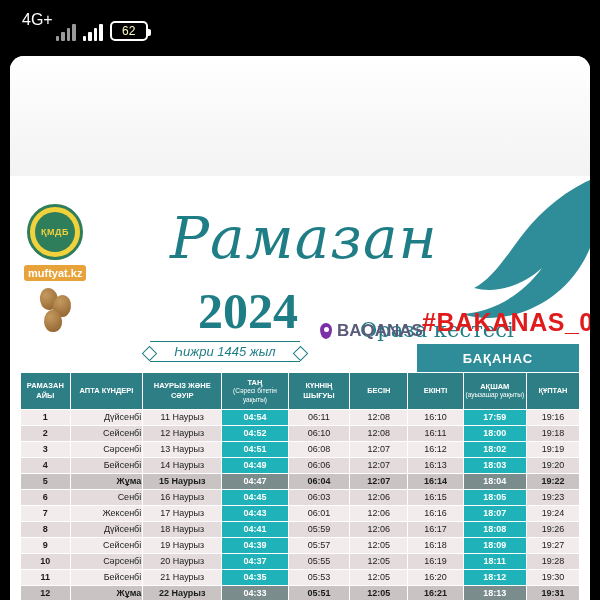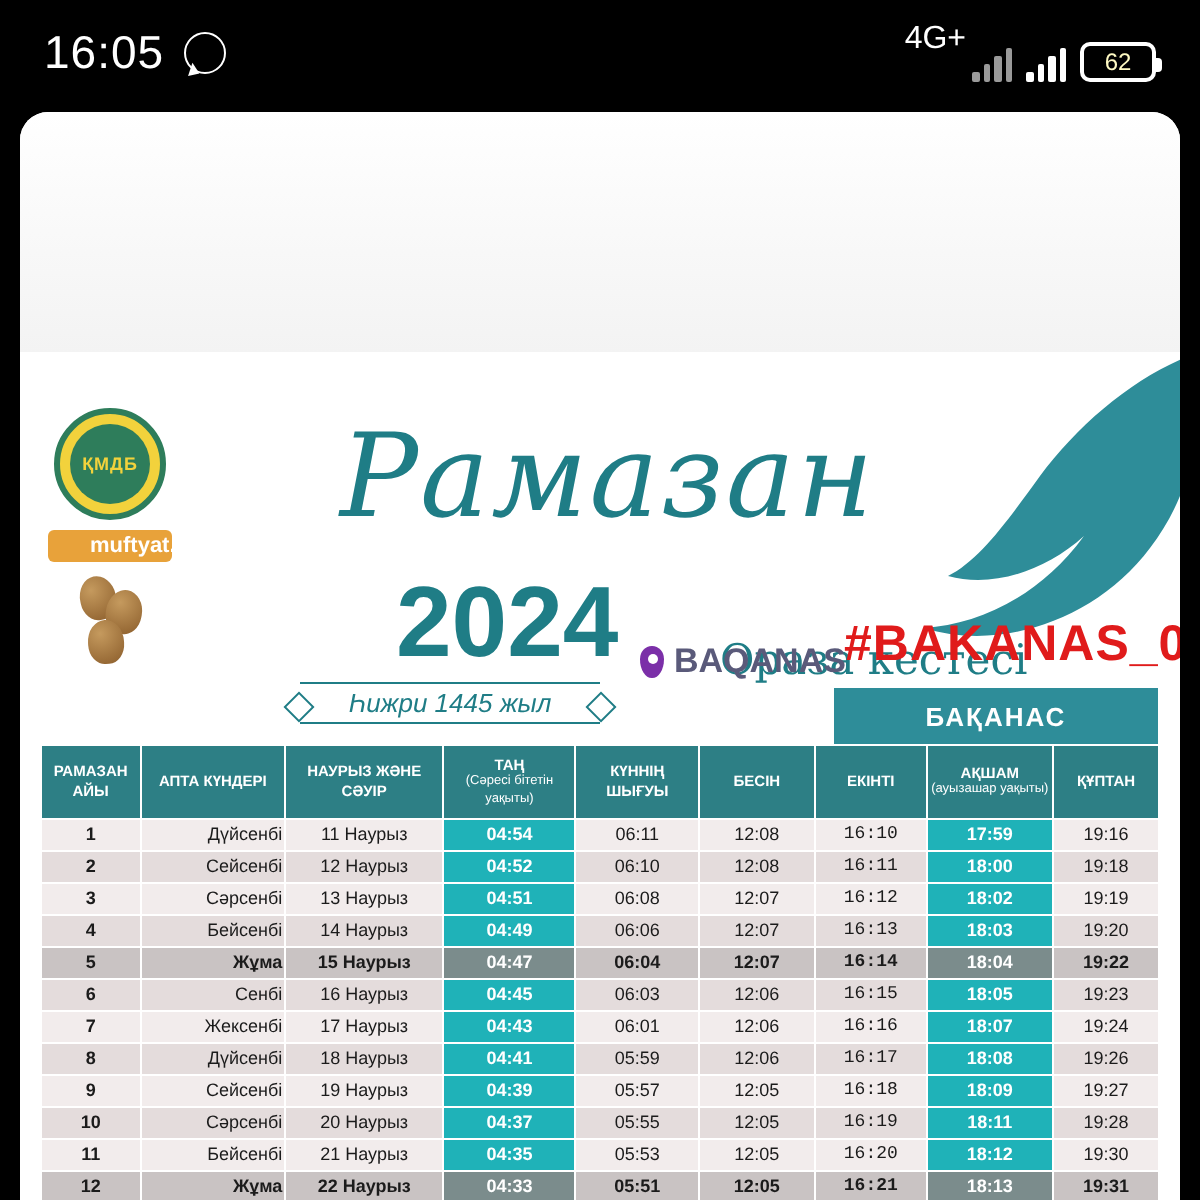--- a/index.html
+++ b/index.html
@@ -104,21 +104,21 @@
     background: #2e7d5b;
     color: #f2d23c; font-size: 9px; font-weight: bold;
     display: flex; align-items: center; justify-content: center;
     line-height: 1;
     letter-spacing: .5px;
   }
   .logo-tag {
     margin-top: 5px;
     background: #e8a23a; color: #fff;
     font-size: 11px; font-weight: bold;
-    border-radius: 3px; padding: 2px 21px;
+    border-radius: 3px; padding: 2px 4px;
     white-space: nowrap;
   }
   .dates-deco {
     position: absolute; left: 30px; top: 112px;
     width: 34px; height: 56px;
   }
   .dates-deco span {
     position: absolute; width: 18px; height: 22px; border-radius: 50% 50% 45% 45%;
     background: radial-gradient(circle at 35% 30%, #c59a5e, #8a5c2a);
   }
@@ -138,21 +138,21 @@
     position: absolute; left: 350px; top: 95px;
     font-family: "DejaVu Serif", serif;
     font-size: 21px;
     color: #1f7d86;
     margin-top: 47px;
   }
   .year {
     position: absolute; left: 188px; top: 106px;
     font-size: 50px; font-weight: bold;
     color: #1f7d86;
-    font-family: Liberation Sans, sans-serif;
+    font-family: Liberation Serif, serif;
   }
   .hijri {
     position: absolute; left: 140px; top: 165px;
     width: 150px; text-align: center;
     border-top: 1.5px solid #1f7d86;
     border-bottom: 1.5px solid #1f7d86;
     color: #1f7d86;
     font-style: italic;
     font-size: 13px;
     padding: 2px 0;
@@ -226,37 +226,33 @@
   tbody tr.friday td { background: #c9c3c3; font-weight: bold; }
   tbody td.c-day { font-weight: bold; width: 52px; }
   tbody td.c-week { width: 80px; text-align: right; }
   tbody td.c-greg { width: 86px; }
   tbody td.c-tan {
     background: #1fb2b8 !important; color: #fff; font-weight: bold; width: 76px;
   }
   tbody tr.friday td.c-tan { background: #7b8c8c !important; }
   tbody td.c-sun { width: 68px; }
   tbody td.c-besin { width: 66px; }
-  tbody td.c-ekinti { width: 62px; font-family: Liberation Mono, monospace; }
+  tbody td.c-ekinti { width: 62px; }
   tbody td.c-aqsam {
     background: #1fb2b8 !important; color: #fff; font-weight: bold; width: 70px;
   }
   tbody tr.friday td.c-aqsam { background: #7b8c8c !important; }
   tbody td.c-quptan { width: 58px; }
 </style>
 </head>
 <body>
 
 <div class="phone">
 
   <div class="statusbar">
-    <div class="sb-left">
-      <span class="sb-clock">16:05</span>
-      <span class="wa-icon"></span>
-    </div>
     <div class="sb-right">
       <span class="net-label">4G+</span>
       <span class="bars dim">
           <i></i>
           <i></i>
           <i></i>
           <i></i>
         </span>
       <span class="bars">
           <i></i>

